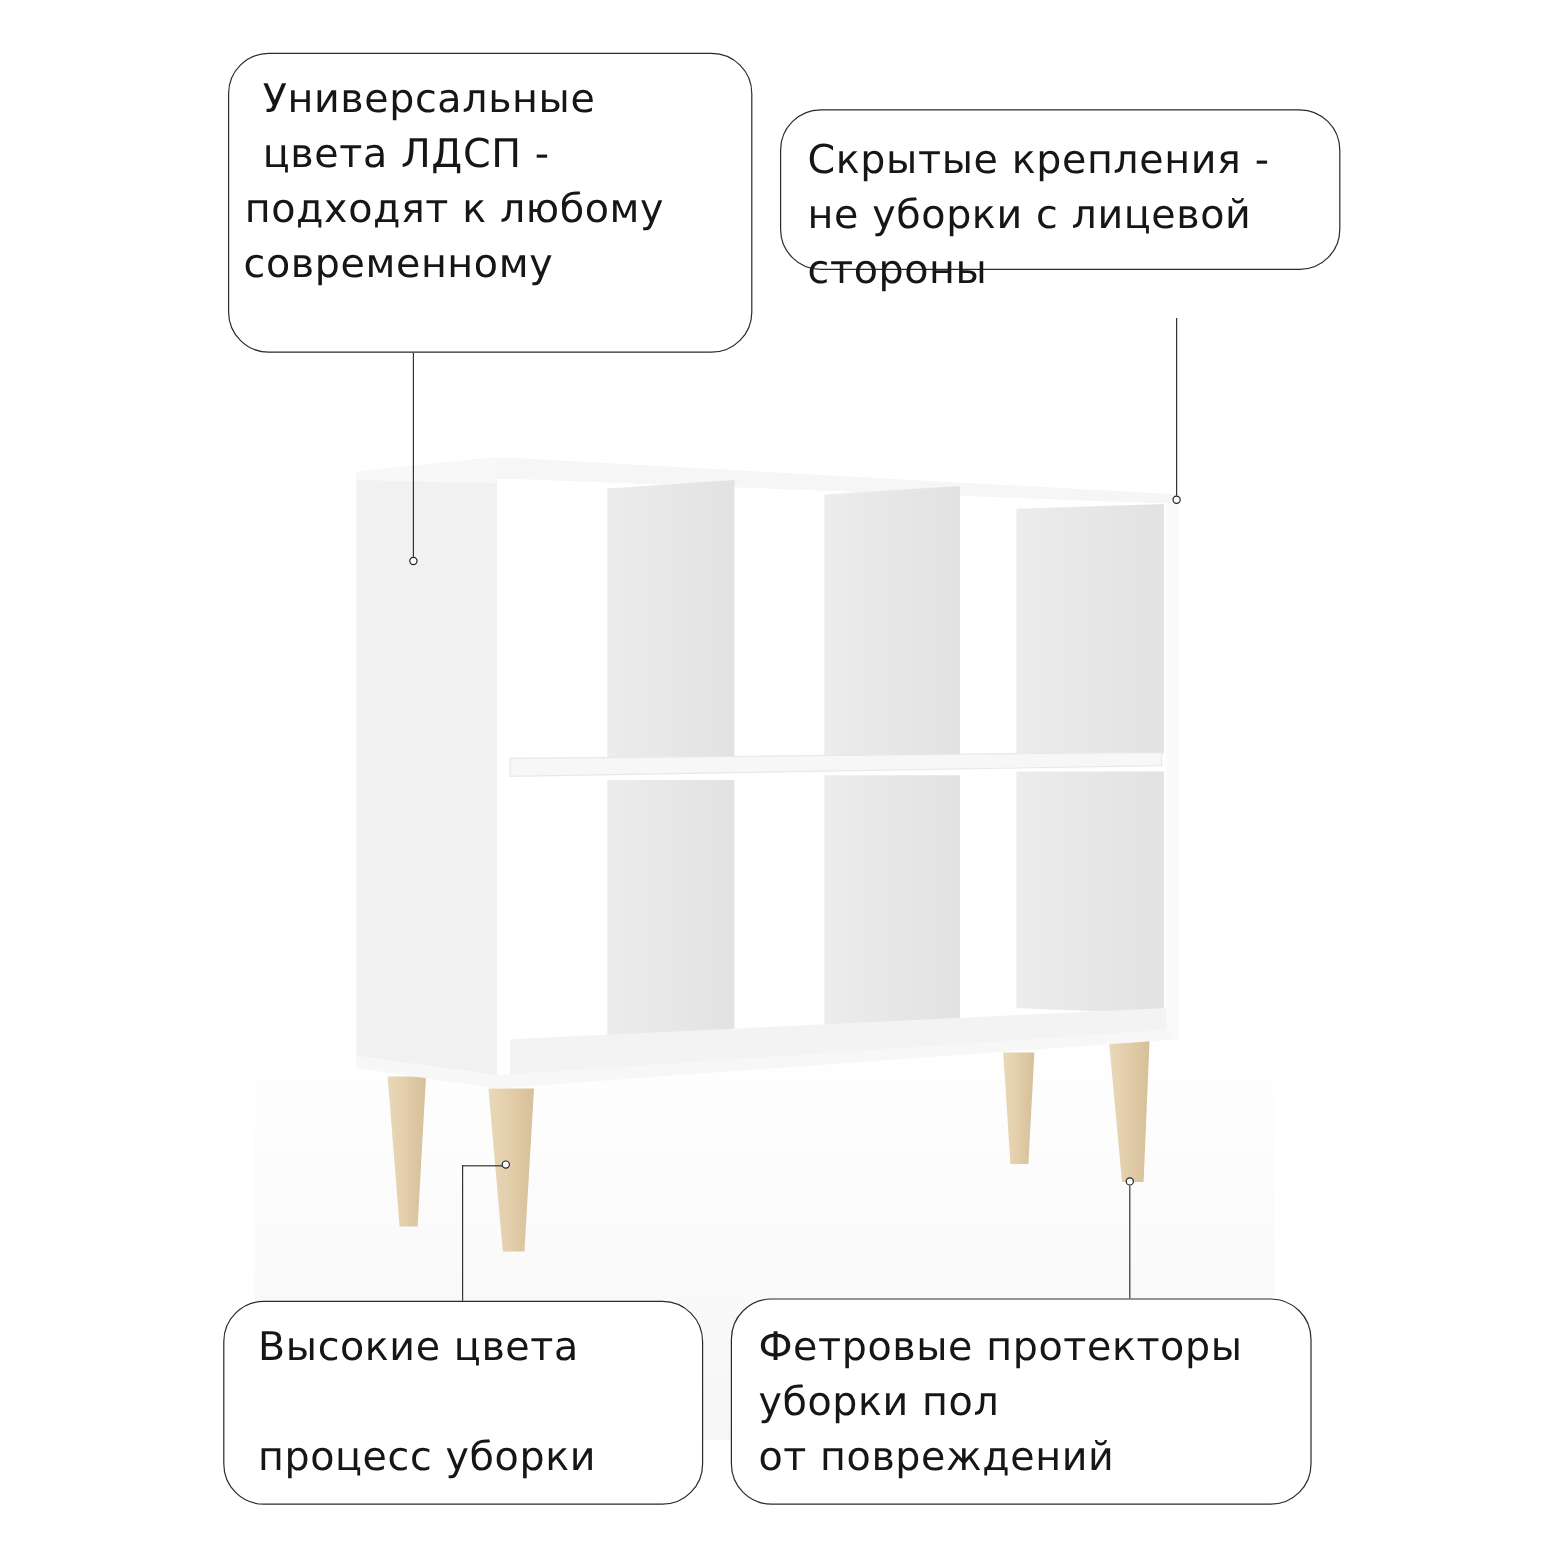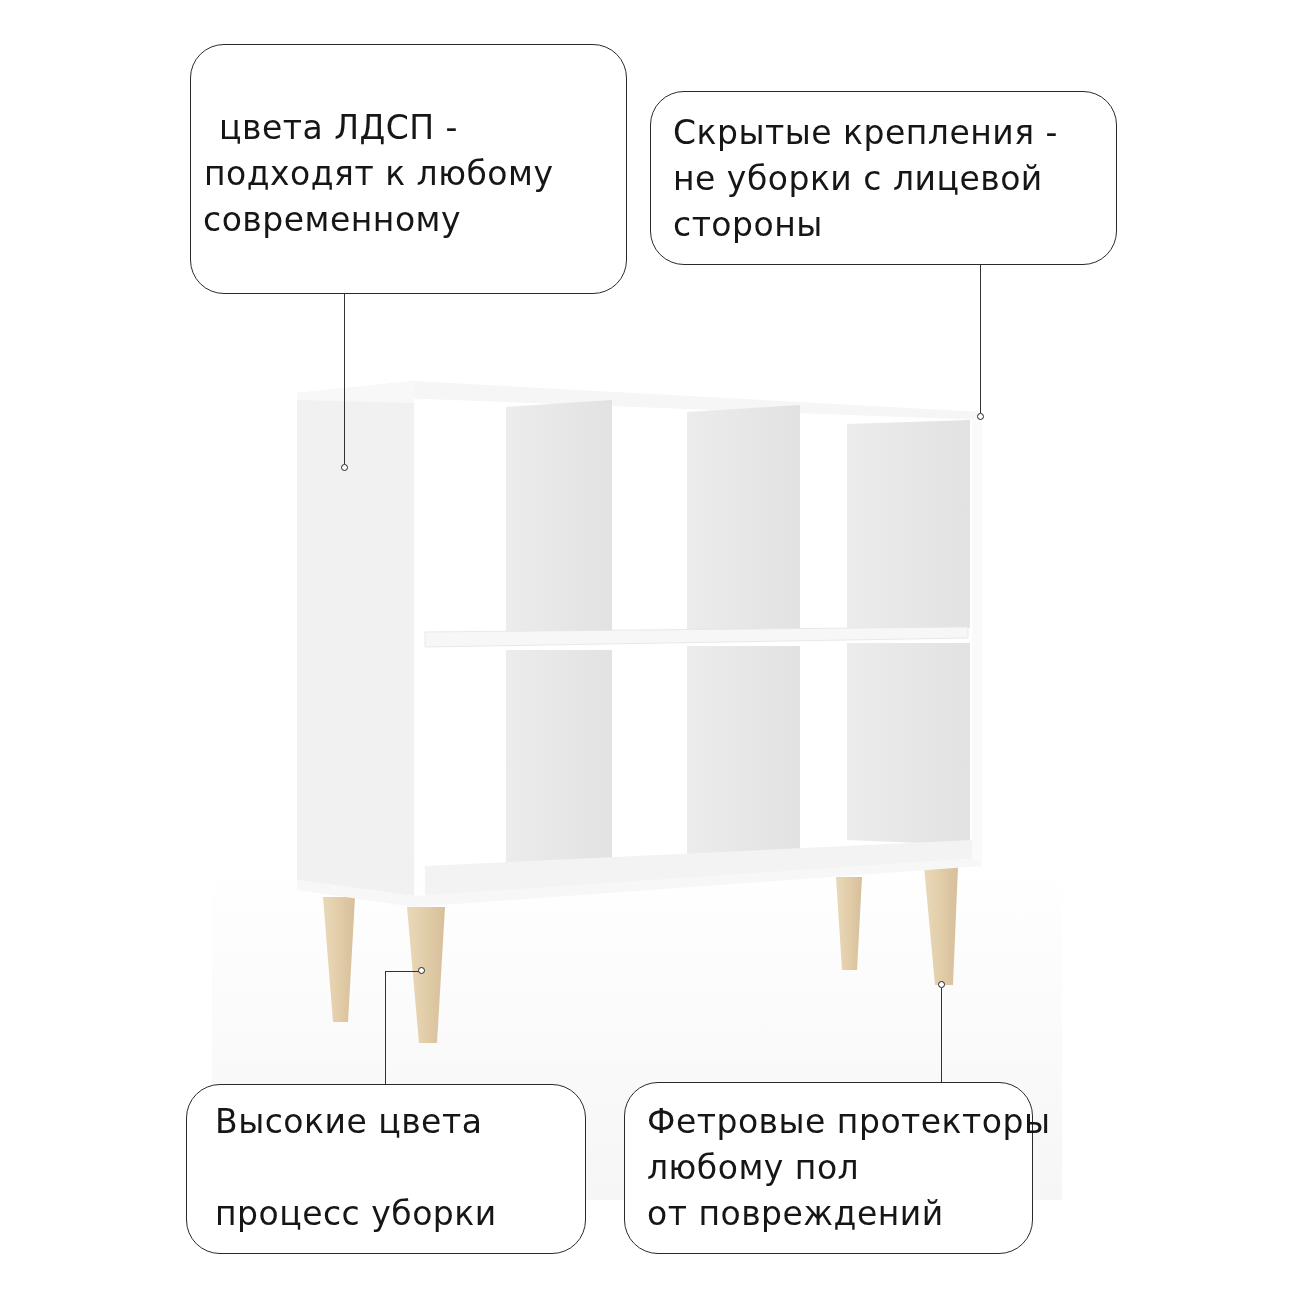--- a/index.html
+++ b/index.html
@@ -57,42 +57,43 @@
 
   <polygon points="425,632 968,627 968,638 425,647" fill="#f7f7f7" stroke="#e8e8e8" stroke-width="1"></polygon>
 
   <polygon points="425,866 972,840 982,858 425,896" fill="#f3f3f3"></polygon>
   <polygon points="297,880 414,896 982,858 982,866 414,907 297,890" fill="#f7f7f7"></polygon>
 
   <polygon points="972,420 982,412 982,866 972,858" fill="#fafafa"></polygon>
 </svg>
 
 <div class="callout" style="left:190px; top:44px; width:437px; height:250px;">
+  <div class="txt" style="left:28px; top:14px;">Универсальные</div>
   <div class="txt" style="left:28px; top:60px;">цвета ЛДСП -</div>
   <div class="txt" style="left:13px; top:106px;">подходят к любому</div>
   <div class="txt" style="left:12px; top:152px;">современному</div>
 </div>
 <div class="line" style="left:344px; top:294px; width:1px; height:170px;"></div>
 <div class="dot" style="left:341px; top:464px;"></div>
 
-<div class="callout" style="left:650px; top:91px; width:467px; height:174px;">
+<div class="callout" style="left:650px; top:91px; width:467px; height:134px;">
   <div class="txt" style="left:22px; top:18px;">Скрытые крепления -</div>
   <div class="txt" style="left:22px; top:64px;">не уборки с лицевой</div>
   <div class="txt" style="left:22px; top:110px;">стороны</div>
 </div>
 <div class="line" style="left:980px; top:265px; width:1px; height:148px;"></div>
 <div class="dot" style="left:977px; top:413px;"></div>
 
 <div class="callout" style="left:186px; top:1084px; width:400px; height:170px;">
   <div class="txt" style="left:28px; top:14px;">Высокие цвета</div>
   <div class="txt" style="left:28px; top:106px;">процесс уборки</div>
 </div>
 <div class="line" style="left:385px; top:971px; width:1px; height:113px;"></div>
 <div class="line" style="left:385px; top:971px; width:34px; height:1px;"></div>
 <div class="dot" style="left:418px; top:967px;"></div>
 
-<div class="callout" style="left:624px; top:1082px; width:409px; height:172px;">
+<div class="callout" style="left:609px; top:1082px; width:484px; height:172px;">
   <div class="txt" style="left:22px; top:16px;">Фетровые протекторы</div>
-  <div class="txt" style="left:22px; top:62px;">любому пол</div>
+  <div class="txt" style="left:22px; top:62px;">уборки пол</div>
   <div class="txt" style="left:22px; top:108px;">от повреждений</div>
 </div>
 <div class="line" style="left:941px; top:988px; width:1px; height:94px;"></div>
 <div class="dot" style="left:938px; top:981px;"></div>
 
 </body></html>

